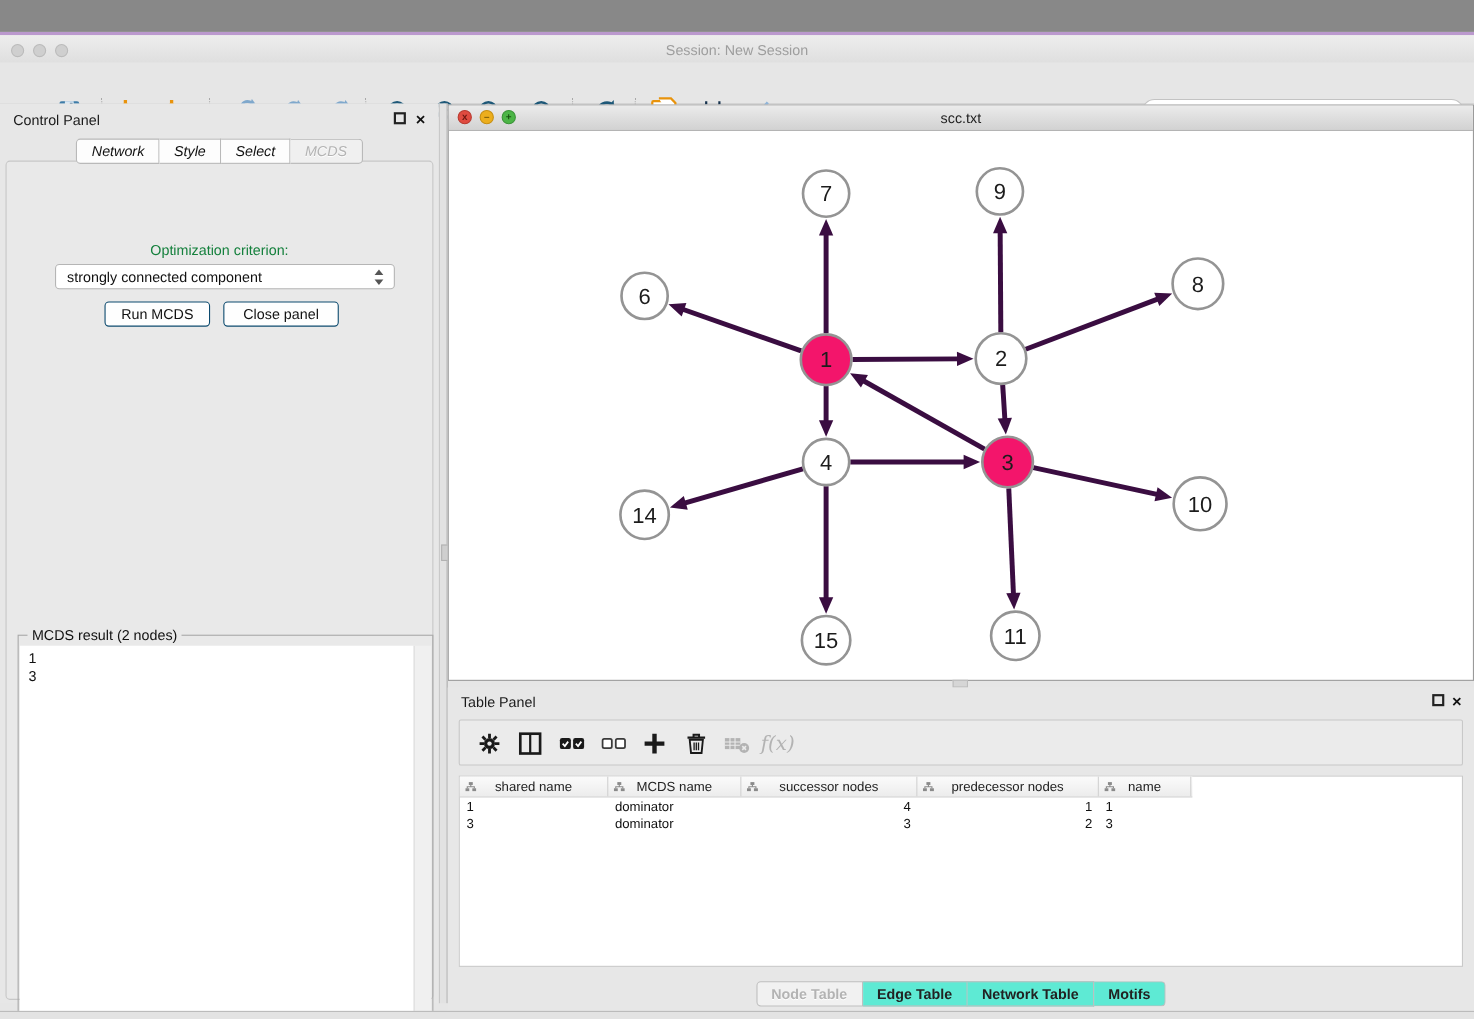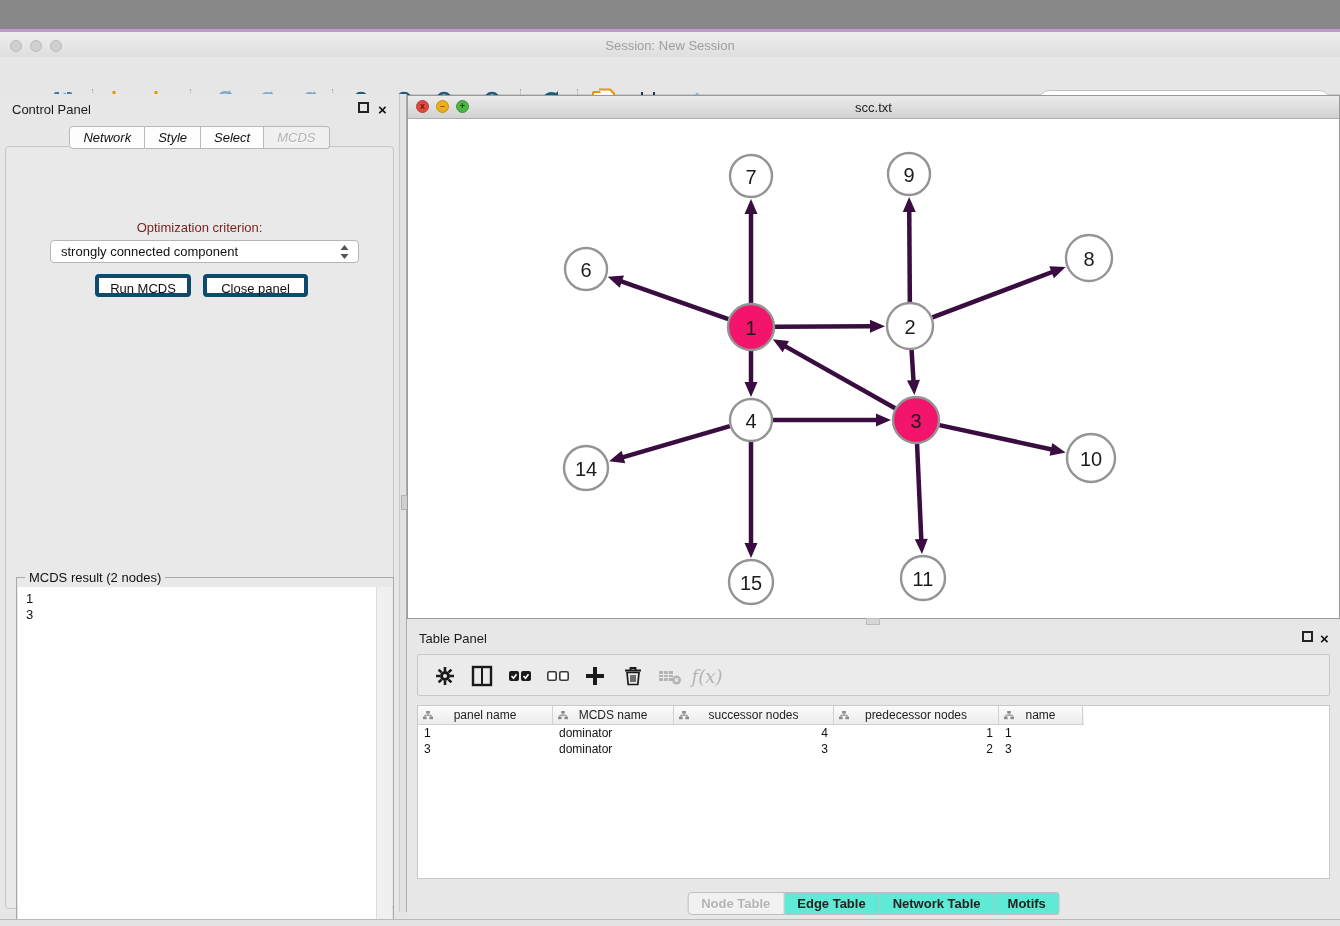--- a/index.html
+++ b/index.html
@@ -32,26 +32,26 @@
   .x-glyph{font-size:15px;font-weight:bold;color:#111;line-height:13px;}
   .cp-panel{position:absolute;left:5px;right:5px;top:52px;bottom:3px;
             border:1px solid #C7C7C7;border-radius:4px;background:#E9E9E9;}
   .cp-tabs{position:absolute;left:0;right:0;top:32px;text-align:center;z-index:2;font-style:italic;}
   .cp-tabs .tab{display:inline-block;background:#FDFDFD;border:1px solid #B9B9B9;
        border-left-width:0;padding:3px 13px;font-size:13px;color:#111;cursor:default;}
   .cp-tabs .tab:first-child{border-left-width:1px;border-radius:4px 0 0 4px;}
   .cp-tabs .tab:last-child{border-radius:0 4px 4px 0;}
   .cp-tabs .tab.selected{color:#B3B3B3;background:#F0F0F0;
        text-shadow:0 1px 0 rgba(255,255,255,.95);}
-  .opt-label{position:absolute;left:0;right:0;top:73px;text-align:center;font-size:13px;color:#7f1d1d;}
+  .opt-label{position:absolute;left:0;right:0;top:73px;text-align:center;font-size:13px;color:#15803d;}
   .dropdown{position:absolute;left:44px;top:93px;width:309px;height:23px;background:#fff;
             border:1px solid #B5B5B5;border-radius:4px;box-sizing:border-box;
             font-size:13px;color:#111;line-height:21px;padding-left:10px;cursor:default;}
   .dd-stepper{position:absolute;right:8px;top:3px;}
-  .btn{position:absolute;height:23px;background:#FEFEFE;border:4px solid #0c4a6e;
+  .btn{position:absolute;height:23px;background:#FEFEFE;border:1px solid #0c4a6e;
        border-radius:4px;box-sizing:border-box;font-size:13px;color:#111;
        text-align:center;line-height:21px;cursor:default;}
   .fieldset{position:absolute;left:10px;top:430px;width:376px;height:377px;
             border:1px solid #A9A9A9;}
   .fieldset-legend{position:absolute;left:8px;top:-8px;background:#E9E9E9;
             padding:0 4px;font-size:13px;color:#111;}
   .fieldset-body{position:absolute;left:1px;right:16px;top:9px;bottom:1px;background:#fff;
             font-size:13px;line-height:16px;color:#111;padding:4px 0 0 8px;white-space:pre;}
   .fieldset-scroll{position:absolute;right:1px;top:9px;bottom:1px;width:15px;
             background:#F0F0F0;border-left:1px solid #DCDCDC;}
@@ -426,21 +426,21 @@
       <div class="tb-header">
           <div class="th" style="width: 135px;">
             <svg width="10" height="9" viewBox="0 0 10 9">
               <g fill="#8A8A8A">
                 <rect x="3.2" y="0" width="3.6" height="2.6"></rect>
                 <rect x="0" y="5.6" width="3.6" height="2.6"></rect>
                 <rect x="6.4" y="5.6" width="3.6" height="2.6"></rect>
               </g>
               <path d="M5 2.6v1.6M1.8 5.6V4.2h6.4v1.4" stroke="#8A8A8A" fill="none"></path>
             </svg>
-            <span>panel name</span>
+            <span>shared name</span>
           </div>
           <div class="th" style="width: 121px;">
             <svg width="10" height="9" viewBox="0 0 10 9">
               <g fill="#8A8A8A">
                 <rect x="3.2" y="0" width="3.6" height="2.6"></rect>
                 <rect x="0" y="5.6" width="3.6" height="2.6"></rect>
                 <rect x="6.4" y="5.6" width="3.6" height="2.6"></rect>
               </g>
               <path d="M5 2.6v1.6M1.8 5.6V4.2h6.4v1.4" stroke="#8A8A8A" fill="none"></path>
             </svg>

